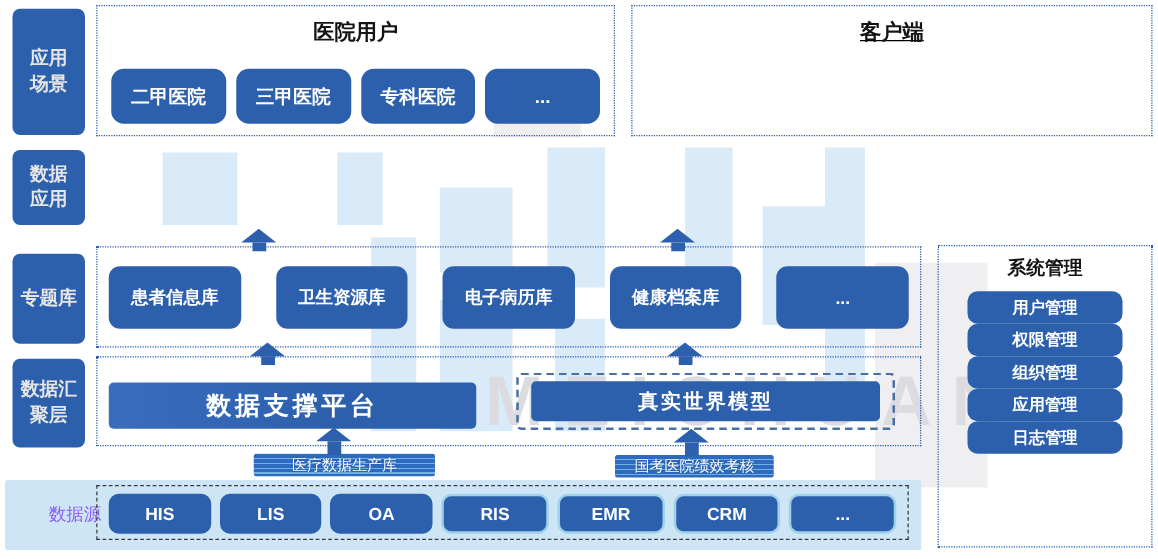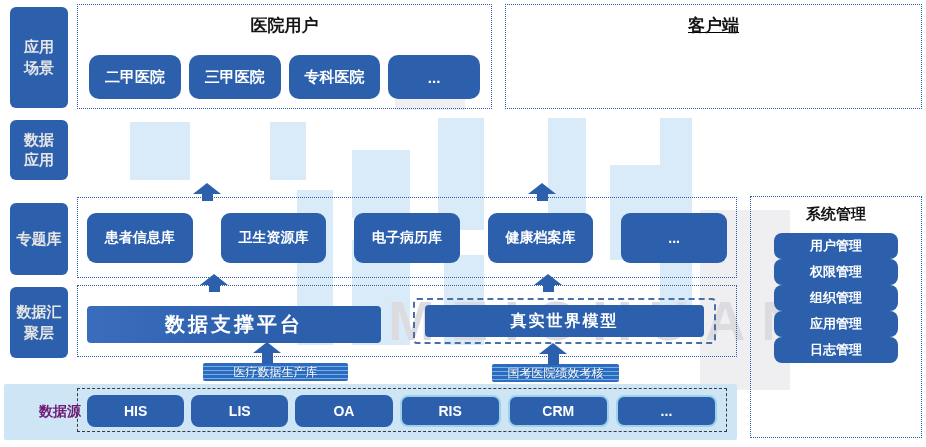--- a/index.html
+++ b/index.html
@@ -67,22 +67,22 @@
             display:flex; align-items:center; justify-content:center; z-index:2;
             background:repeating-linear-gradient(180deg,#2E6BC0 0px,#2E6BC0 3px,#6FB4E2 3px,#6FB4E2 4px);
             border-radius:2px; text-shadow:0 0 2px #1c4e96; }
   .banner-prod { left:203px; top:363px; width:145px; }
   .banner-dis  { left:492px; top:364px; width:127px; }
 
   
   .band { position:absolute; left:4px; top:384px; width:733px; height:56px; background:#CEE5F6;
           border-radius:2px; z-index:1; }
   .band-label { position:absolute; left:20px; top:384px; width:80px; height:56px; display:flex;
-                align-items:center; justify-content:center; font-size:14px; font-weight:bold;
-                color:#701a75; z-index:2; }
+                align-items:center; justify-content:center; font-size:14px; font-weight:normal;
+                color:#8b5cf6; z-index:2; }
   .src-sect { position:absolute; left:77px; top:388px; width:650px; height:44px;
               border:1px dashed #3a3a3a; z-index:2; }
   .src-sect .row-boxes { top:6px; height:32px; gap:7px; padding:0 9px; }
   .src-sect .box { font-size:14px; border-radius:8px; }
   .src-hl { border:2px solid #9FD2E8; }
 
   
   .arrow { position:absolute; width:28px; z-index:2; }
   .arrow .head { width:0; height:0; border-left:14px solid transparent;
                  border-right:14px solid transparent; border-bottom:11px solid #2C60AD; }
@@ -164,20 +164,21 @@
   <div class="banner banner-dis">国考医院绩效考核</div>
 
   <div class="band"></div>
   <div class="band-label">数据源</div>
   <div class="src-sect">
     <div class="row-boxes">
       <div class="box">HIS</div>
       <div class="box">LIS</div>
       <div class="box">OA</div>
       <div class="box src-hl">RIS</div>
+      <div class="box src-hl">EMR</div>
       <div class="box src-hl">CRM</div>
       <div class="box src-hl">...</div>
     </div>
   </div>
 
   <div class="arrow arrow-sm" style="left:193px;top:183px;">
       <div class="head"></div>
       <div class="stem"></div>
     </div>
   <div class="arrow arrow-sm" style="left:528px;top:183px;">

